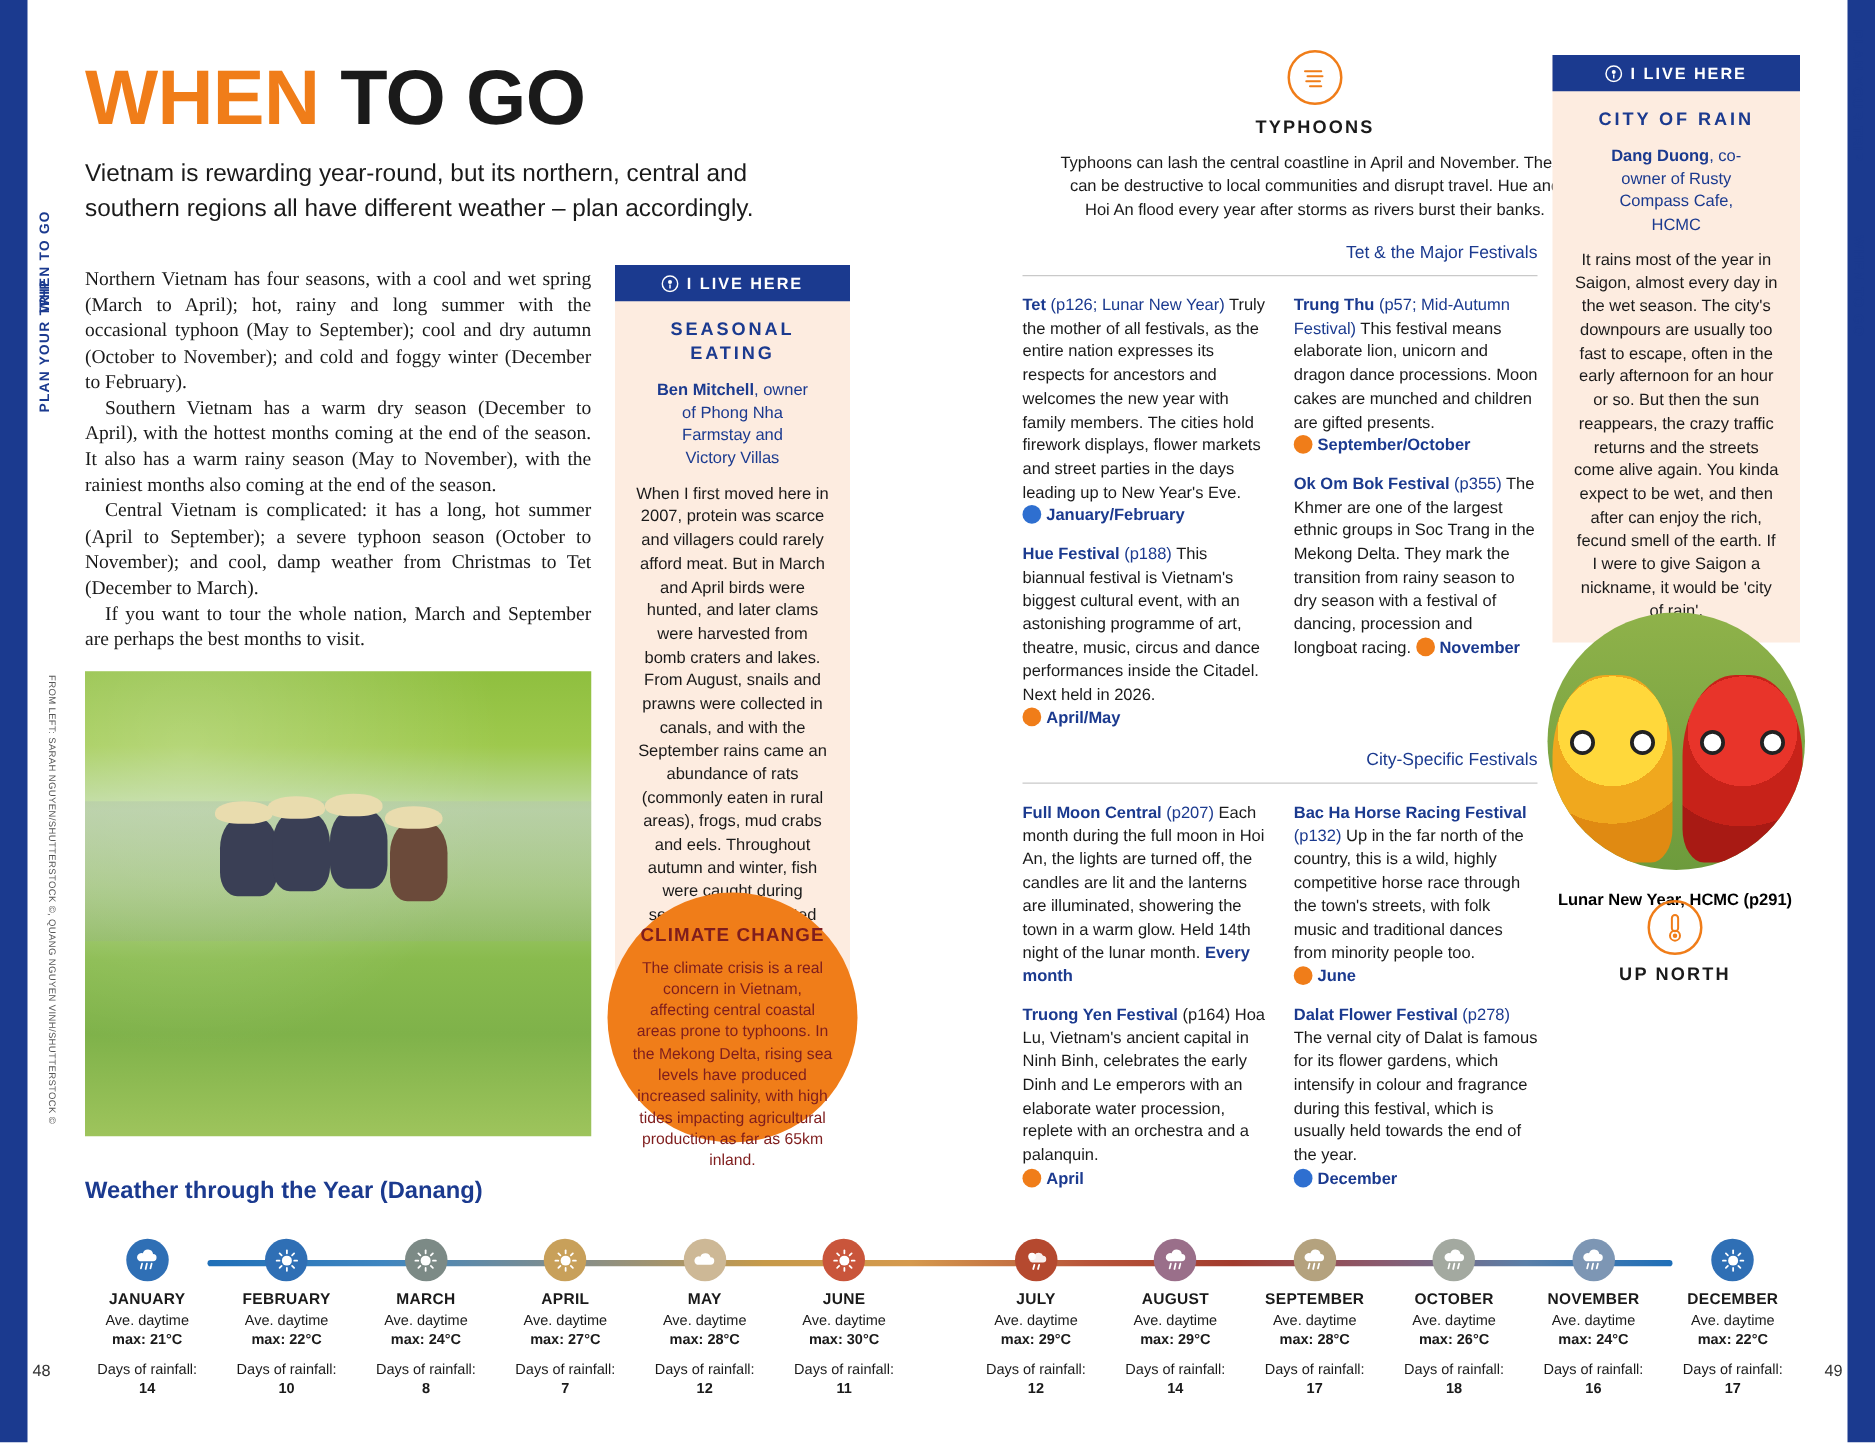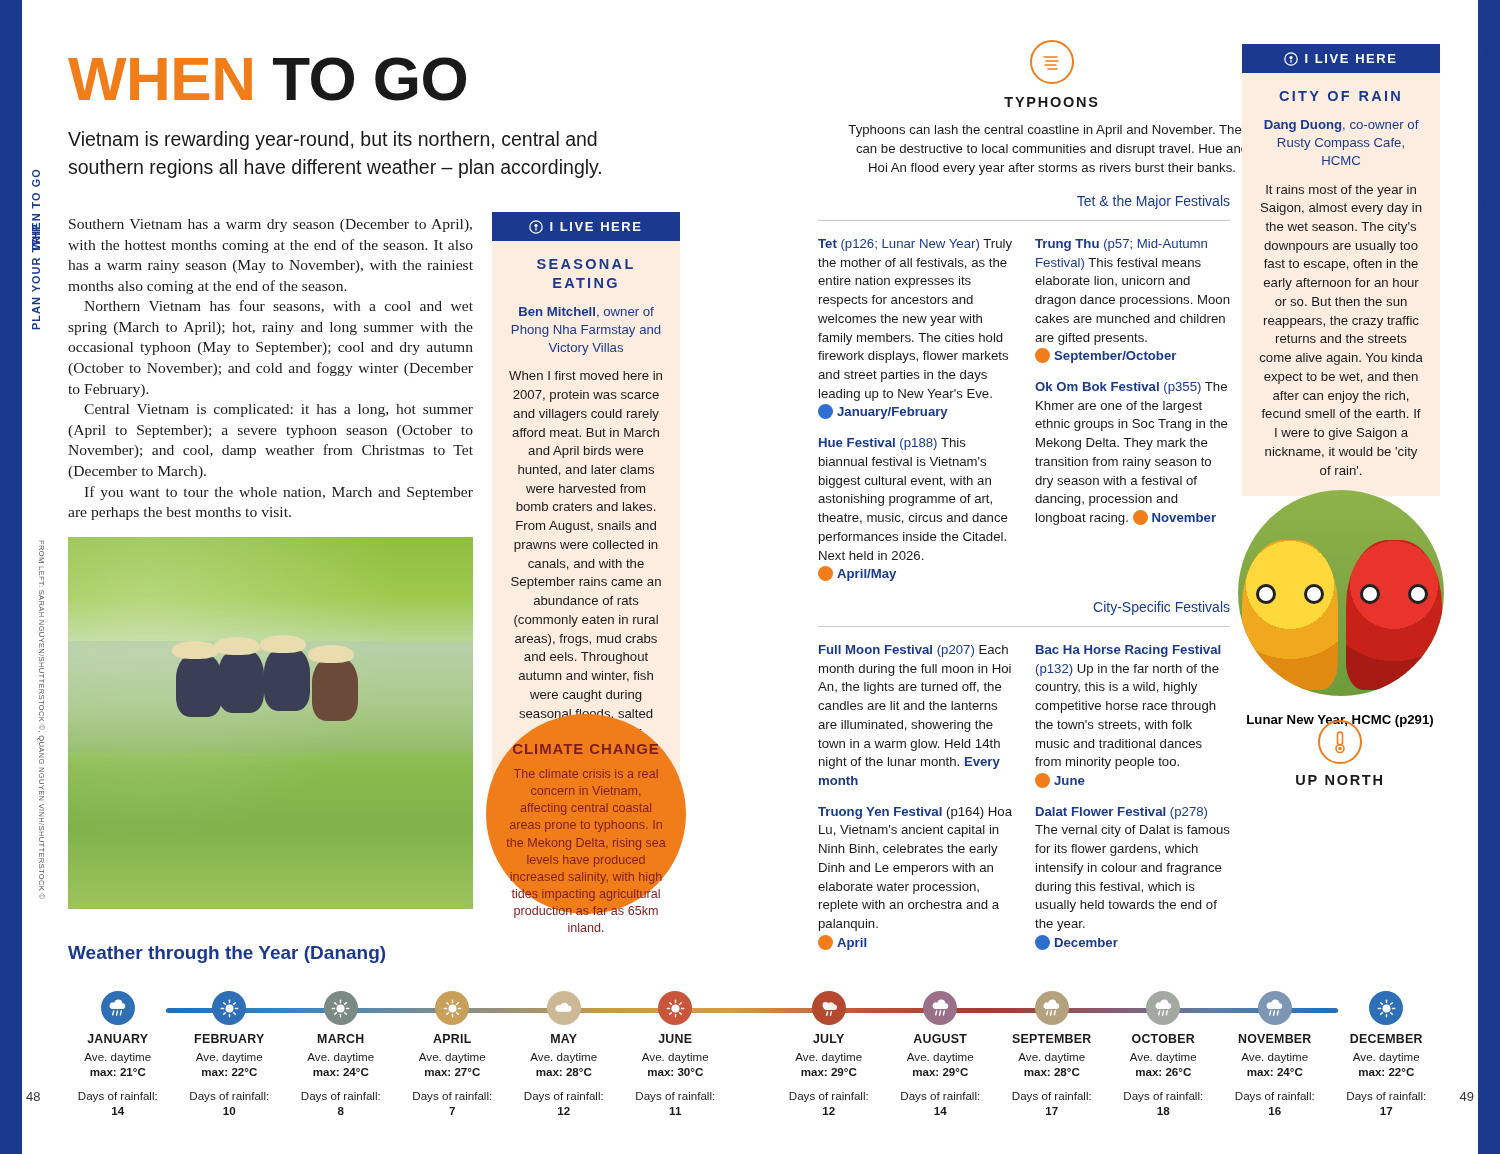--- a/index.html
+++ b/index.html
@@ -108,21 +108,21 @@
     font-size: 14.5px;
     letter-spacing: 0.16em;
     padding: 14px 10px 10px;
     line-height: 1.3;
   }
   .ilh-person {
     text-align: center;
     color: #1b3a8f;
     font-size: 13.2px;
     line-height: 1.38;
-    padding: 0 14px 10px;
+    padding: 0 32px 10px;
   }
   .ilh-person b { font-weight: bold; }
   .ilh-body {
     text-align: center;
     font-size: 13.2px;
     line-height: 1.42;
     color: #1a1a1a;
     padding: 0 16px 16px;
   }
 
@@ -368,22 +368,22 @@
 
   <div class="folio left">48</div>
   <div class="folio right">49</div>
 
   <div class="headline">
     <span class="when">WHEN</span><span class="togo"> TO GO</span>
   </div>
   <div class="deck">Vietnam is rewarding year-round, but its northern, central and southern regions all have different weather – plan accordingly.</div>
 
   <div class="bodycol">
+    <p>Northern Vietnam has four seasons, with a cool and wet spring (March to April); hot, rainy and long summer with the occasional typhoon (May to September); cool and dry autumn (October to November); and cold and foggy winter (December to February).</p>
     <p>Southern Vietnam has a warm dry season (December to April), with the hottest months coming at the end of the season. It also has a warm rainy season (May to November), with the rainiest months also coming at the end of the season.</p>
-    <p>Northern Vietnam has four seasons, with a cool and wet spring (March to April); hot, rainy and long summer with the occasional typhoon (May to September); cool and dry autumn (October to November); and cold and foggy winter (December to February).</p>
     <p>Central Vietnam is complicated: it has a long, hot summer (April to September); a severe typhoon season (October to November); and cool, damp weather from Christmas to Tet (December to March).</p>
     <p>If you want to tour the whole nation, March and September are perhaps the best months to visit.</p>
   </div>
 
   <div class="ilh" id="ilh-seasonal">
     <div class="ilh-head">
       <span class="pin">
         <svg width="14" height="14" viewBox="0 0 14 14">
             <circle cx="7" cy="7" r="6.2" fill="none" stroke="#fff" stroke-width="1.2"></circle>
             <circle cx="7" cy="5.6" r="1.6" fill="#fff"></circle>
@@ -458,21 +458,21 @@
       </div>
     </div>
   </div>
 
   <div class="festivals" id="city-section">
     <div class="sec-head">City-Specific Festivals</div>
     <div class="rule"></div>
     <div class="twocol">
       <div class="col">
         <div class="fest">
-          <span class="fname">Full Moon Festival</span><span class="fpage"> (p207)</span><span> Each month during the full moon in Hoi An, the lights are turned off, the candles are lit and the lanterns are illuminated, showering the town in a warm glow. Held 14th night of the lunar month.</span>
+          <span class="fname">Full Moon Central</span><span class="fpage"> (p207)</span><span> Each month during the full moon in Hoi An, the lights are turned off, the candles are lit and the lanterns are illuminated, showering the town in a warm glow. Held 14th night of the lunar month.</span>
           <span class="when-tag">Every month</span>
         </div>
         <div class="fest">
           <span class="fname">Truong Yen Festival</span><span> (p164) Hoa Lu, Vietnam's ancient capital in Ninh Binh, celebrates the early Dinh and Le emperors with an elaborate water procession, replete with an orchestra and a palanquin.</span>
           <br>
           <span class="tag-icon"></span><span class="when-tag">April</span>
         </div>
       </div>
       <div class="col">
         <div class="fest">

